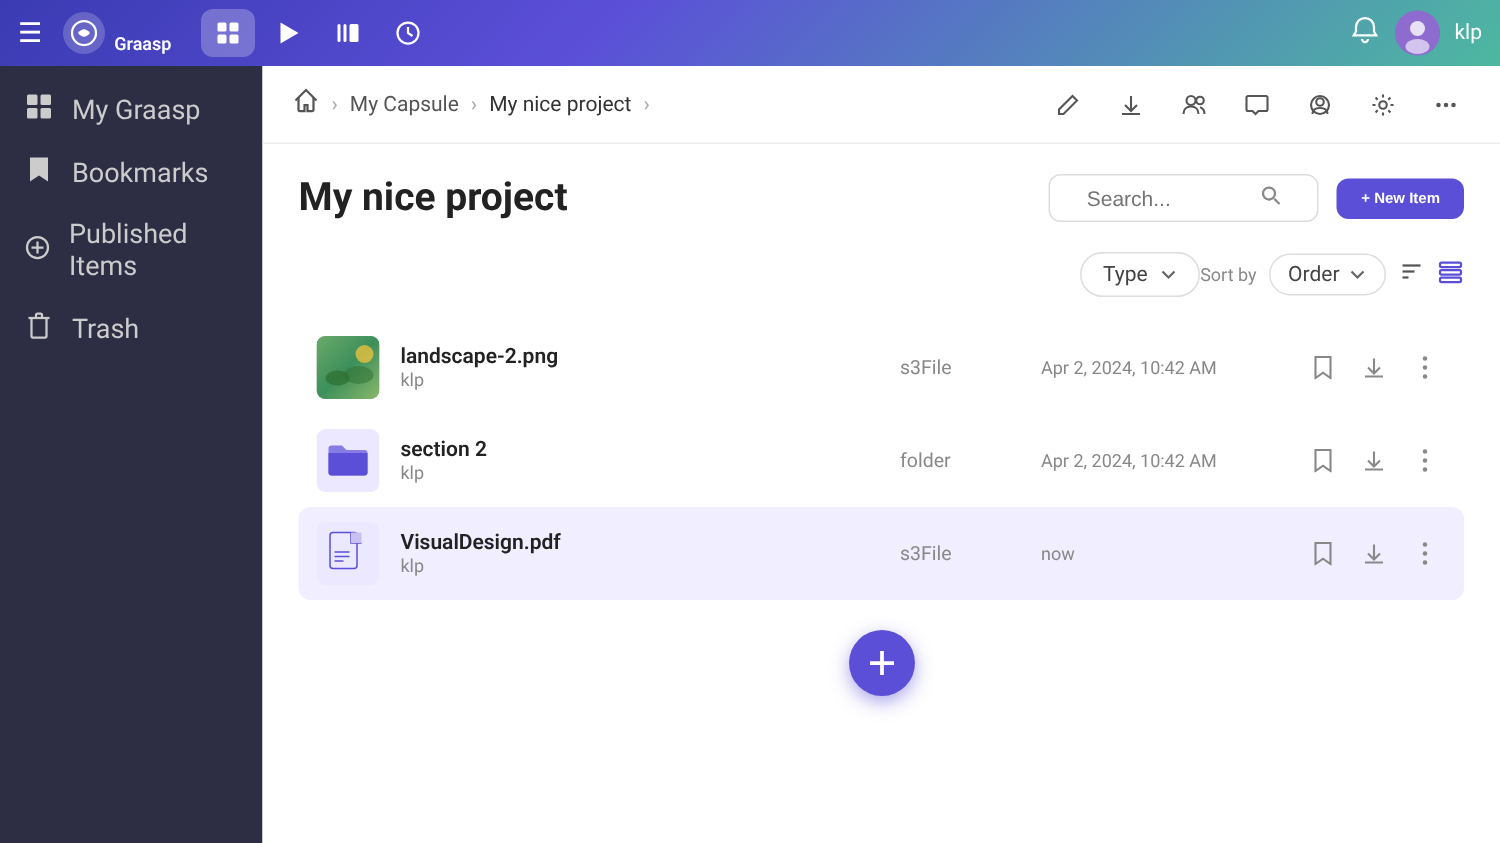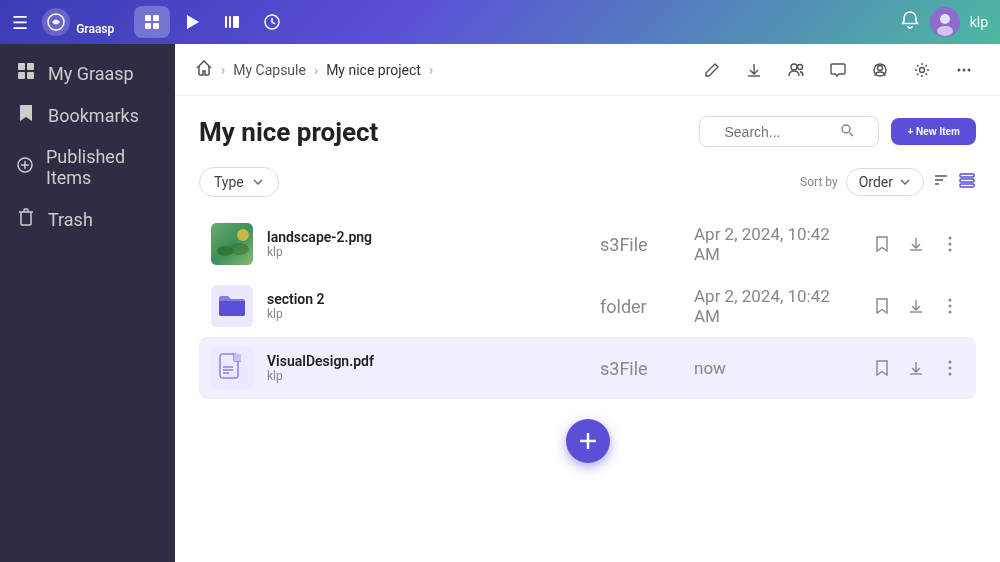--- a/index.html
+++ b/index.html
@@ -74,21 +74,21 @@
     .page-content { flex: 1; padding: 20px 24px; overflow-y: auto; }
     .page-header { display: flex; align-items: center; justify-content: space-between; margin-bottom: 20px; }
     .page-title { font-size: 26px; font-weight: 700; color: #222; }
     .page-header-right { display: flex; align-items: center; gap: 12px; }
     .search-box { display: flex; align-items: center; border: 1px solid #ddd; border-radius: 8px; padding: 6px 24px; gap: 8px; background: white; width: 180px; }
     .search-input { border: none; outline: none; font-size: 14px; color: #555; width: 100%; background: transparent; }
     .search-icon { color: #888; font-size: 14px; }
     .new-item-btn { display: flex; align-items: center; gap: 6px; background: #5b4fd8; color: white; border: none; border-radius: 8px; padding: 8px 16px; font-size: 10px; font-weight: 600; cursor: pointer; }
 
     
-    .filter-bar { display: flex; align-items: center; justify-content: space-between; margin-bottom: 16px; }
+    .filter-bar { display: flex; align-items: center; justify-content: flex-end; margin-bottom: 16px; }
     .type-dropdown { display: flex; align-items: center; gap: 8px; border: 1px solid #ddd; border-radius: 20px; padding: 6px 14px; background: white; cursor: pointer; font-size: 14px; color: #444; }
     .sort-bar { display: flex; align-items: center; gap: 8px; }
     .sort-label { font-size: 12px; color: #888; }
     .sort-dropdown { display: flex; align-items: center; gap: 6px; border: 1px solid #ddd; border-radius: 20px; padding: 5px 12px; background: white; cursor: pointer; font-size: 14px; color: #444; }
     .sort-icon { color: #666; font-size: 16px; cursor: pointer; }
     .view-icon { color: #5b4fd8; font-size: 16px; cursor: pointer; }
 
     
     .items-list { display: flex; flex-direction: column; gap: 0; }
     .item-row {
@@ -97,22 +97,22 @@
       padding: 10px 12px;
       border-radius: 8px;
       cursor: pointer;
       gap: 14px;
     }
     .item-row.selected { background: #f0eeff; }
     .item-thumb { width: 42px; height: 42px; border-radius: 6px; flex-shrink: 0; overflow: hidden; display: flex; align-items: center; justify-content: center; background: #e8e8f5; }
     .item-info { flex: 1; min-width: 0; }
     .item-name { font-size: 14px; font-weight: 600; color: #222; }
     .item-owner { font-size: 12px; color: #888; }
-    .item-type { font-size: 18px; color: #888; width: 80px; flex-shrink: 0; }
-    .item-date { font-size: 17px; color: #888; width: 160px; flex-shrink: 0; }
+    .item-type { font-size: 13px; color: #888; width: 80px; flex-shrink: 0; }
+    .item-date { font-size: 12px; color: #888; width: 160px; flex-shrink: 0; }
     .item-actions { display: flex; align-items: center; gap: 6px; }
     .item-action-btn { width: 28px; height: 28px; border-radius: 6px; display: flex; align-items: center; justify-content: center; color: #888; cursor: pointer; font-size: 15px; }
     .fab { width: 44px; height: 44px; border-radius: 50%; background: #5b4fd8; display: flex; align-items: center; justify-content: center; color: white; font-size: 22px; cursor: pointer; box-shadow: 0 4px 12px rgba(91,79,216,0.5); }
 
     
     .landscape-thumb { background: linear-gradient(135deg, #6aaa6a, #3d8f5b, #8ab86a); width: 100%; height: 100%; display: flex; align-items: center; justify-content: center; }
     .folder-thumb { background: #ebe8ff; width: 100%; height: 100%; display: flex; align-items: center; justify-content: center; }
     .pdf-thumb { background: #ebe8ff; width: 100%; height: 100%; display: flex; align-items: center; justify-content: center; }
   </style>
 </head>

